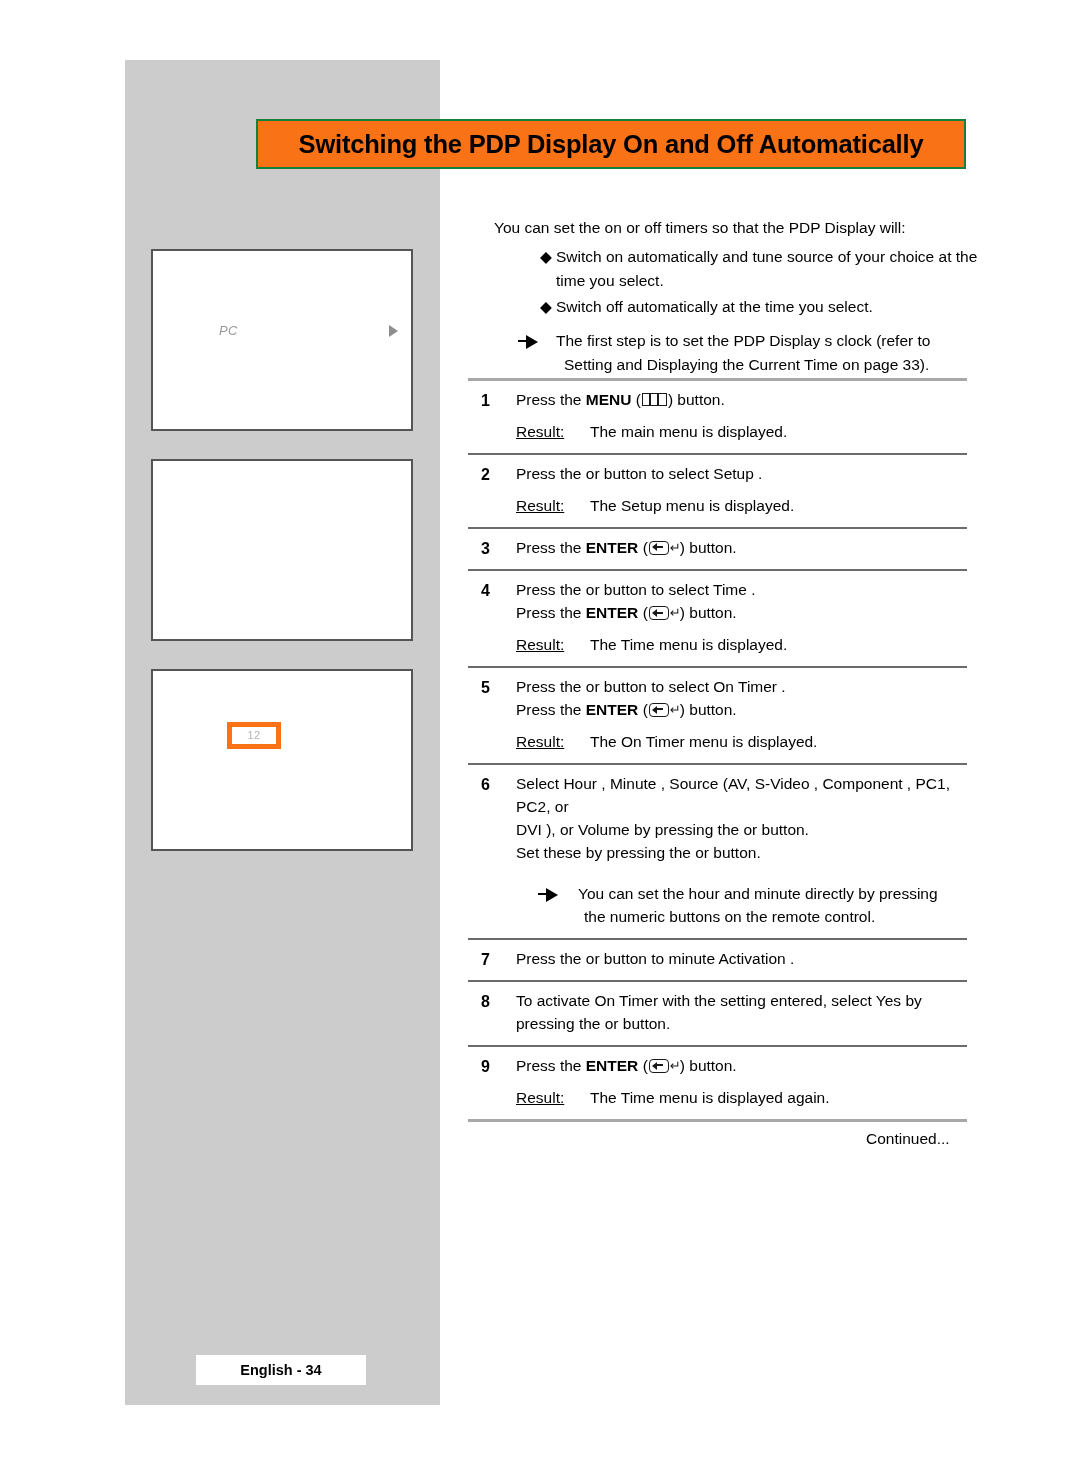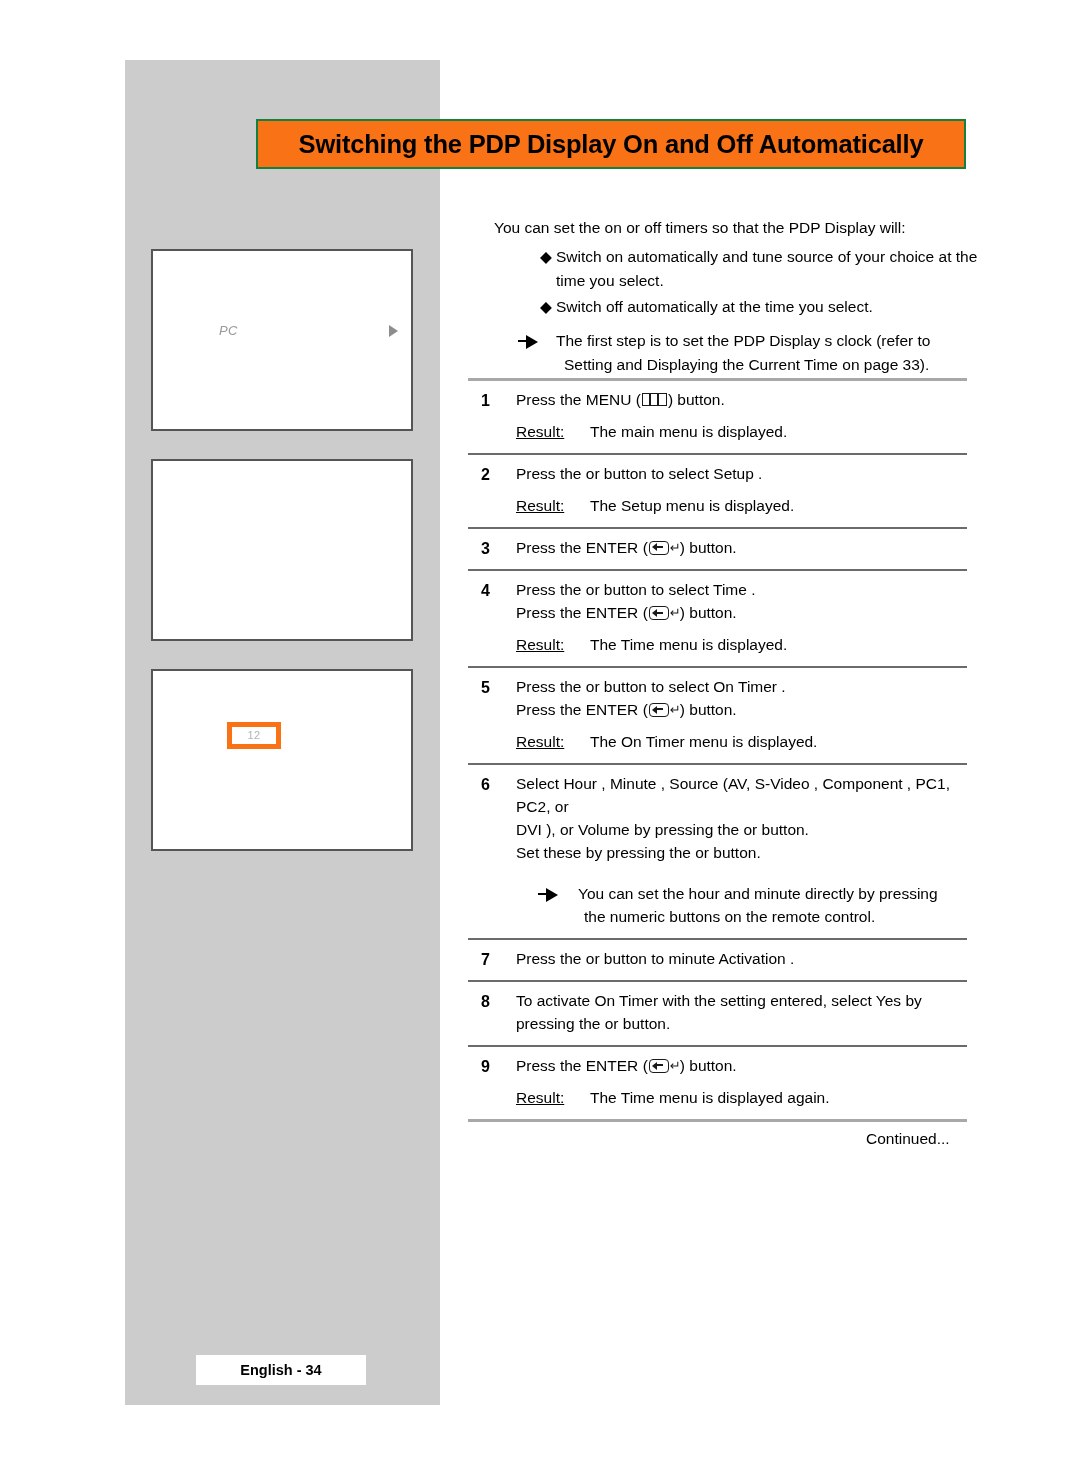--- a/index.html
+++ b/index.html
@@ -214,21 +214,21 @@
 
   .sub-note {
     display: flex;
     margin-top: 18px;
     padding-left: 22px;
   }
   .sub-note .mark { flex: 0 0 40px; }
   .sub-note .ntext { flex: 1; }
   .sub-note .ntext .l2 { display:block; padding-left: 6px; }
 
-  b { font-weight: normal; }
+  b { font-weight: bold; }
 
   
   .icon-menu {
     display: inline-block;
     width: 25px; height: 13px;
     border: 1.6px solid #1a1a1a;
     box-sizing: border-box;
     vertical-align: -1px;
     position: relative;
     background: #fff;

